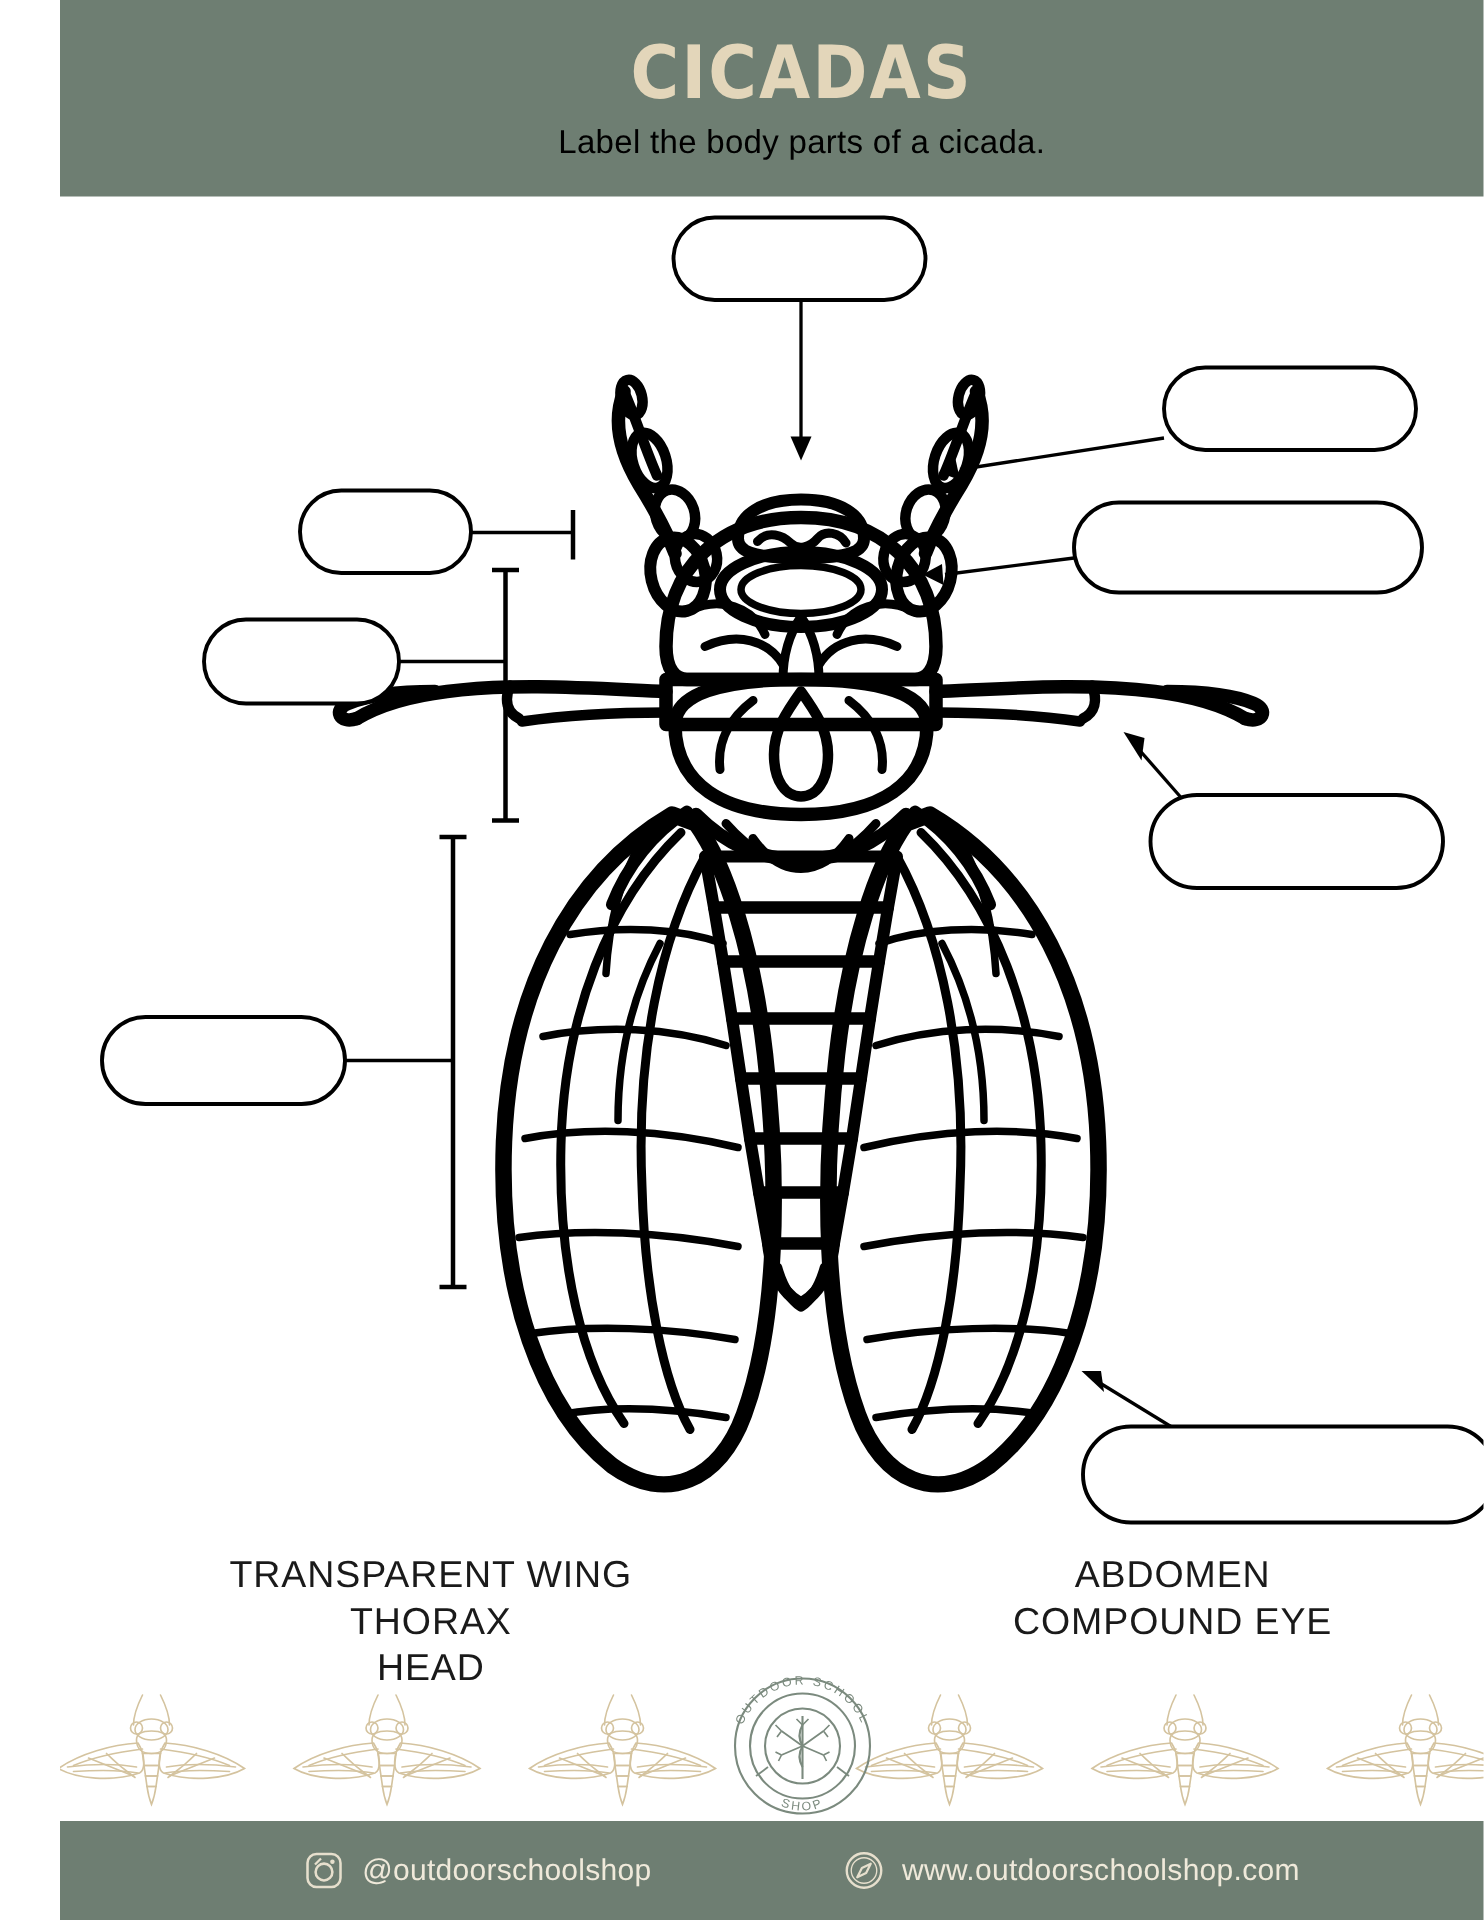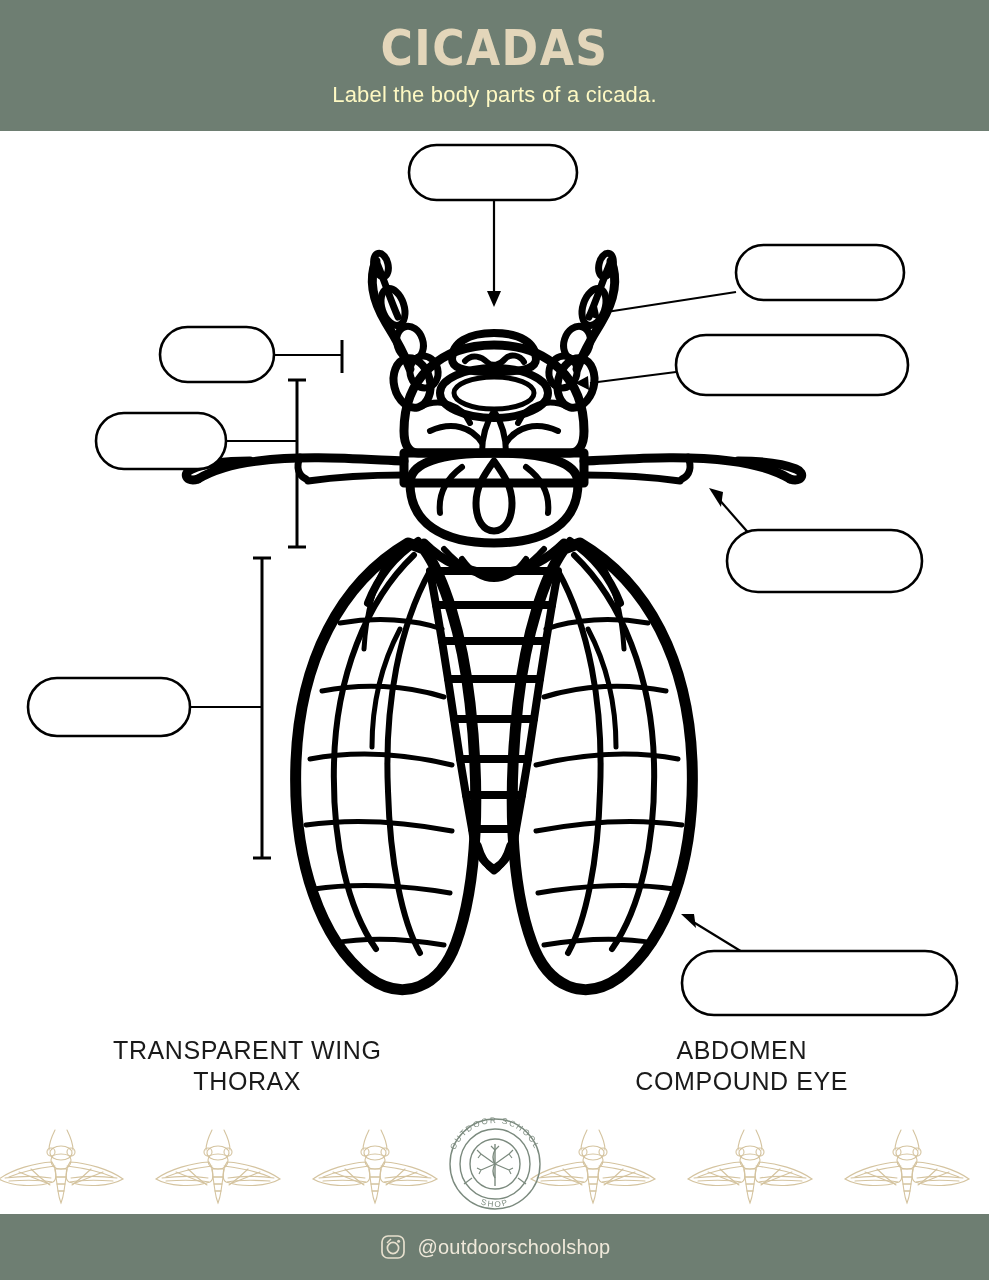--- a/index.html
+++ b/index.html
@@ -3,39 +3,39 @@
 <meta charset="utf-8">
 <style>
   * { margin:0; padding:0; box-sizing:border-box; }
   html, body { width:989px; height:1280px; }
   body {
     font-family: "Liberation Sans", sans-serif;
     background:#ffffff;
     position:relative;
     overflow:hidden;
   }
-  .page { position:relative; width:877px; height:1280px; background:#ffffff; }
+  .page { position:relative; width:877px; height:1280px; background:#ffffff;margin-left:40px; }
 
   
   .header {
     position:absolute; left:0; top:0; width:989px; height:131px;
     background:#6e7e72;
     display:flex; flex-direction:column;
     align-items:center; justify-content:center;
   }
   .header-title {
     font-family:"DejaVu Sans Condensed","Liberation Sans",sans-serif;
     font-size:49px; font-weight:700; letter-spacing:1.5px;
     color:#e3d6ba; line-height:1.05;
   }
   .header-sub {
     margin-top:7px;
     font-family:"Liberation Sans",sans-serif;
     font-size:22px; font-weight:400; letter-spacing:0.2px;
-    color:#fef9c3;
+    color:#000000;
   }
 
   
   .canvas { position:absolute; left:0; top:131px; width:989px; height:909px; }
   .canvas svg { display:block; }
 
   
   .wordbank {
     position:absolute; left:0; top:1035px; width:989px; height:110px;
     display:flex;
@@ -223,20 +223,21 @@
         <rect x="727" y="399" width="195" height="62" rx="31"></rect>
         <rect x="682" y="820" width="275" height="64" rx="32"></rect>
       </g>
     </svg>
   </div>
 
   <div class="wordbank">
     <div class="wb-col">
       <div class="wb-item">TRANSPARENT WING</div>
       <div class="wb-item">THORAX</div>
+      <div class="wb-item">HEAD</div>
     </div>
     <div class="wb-col">
       <div class="wb-item">ABDOMEN</div>
       <div class="wb-item">COMPOUND EYE</div>
     </div>
   </div>
 
   <div class="decor">
     <svg width="989" height="92" viewBox="0 0 989 92" xmlns="http://www.w3.org/2000/svg">
       <defs>
@@ -312,15 +313,23 @@
   <div class="footer">
     <div class="foot-item">
       <svg class="foot-ico" viewBox="0 0 28 28">
         <rect x="3" y="3" width="22" height="22" rx="6" fill="none" stroke="#e6dfcd" stroke-width="1.7"></rect>
         <circle cx="14" cy="15" r="5.6" fill="none" stroke="#e6dfcd" stroke-width="1.7"></circle>
         <circle cx="19.6" cy="8.2" r="1.5" fill="#e6dfcd"></circle>
         <path d="M8 10 L12 6" stroke="#e6dfcd" stroke-width="1.5" fill="none"></path>
       </svg>
       <span class="foot-text">@outdoorschoolshop</span>
     </div>
+    <div class="foot-item">
+      <svg class="foot-ico" viewBox="0 0 28 28">
+        <circle cx="14" cy="14" r="11.5" fill="none" stroke="#e6dfcd" stroke-width="1.6"></circle>
+        <circle cx="14" cy="14" r="8.5" fill="none" stroke="#e6dfcd" stroke-width="0.9"></circle>
+        <path d="M18.5 9.5 L12.6 12.4 L9.5 18.5 L15.4 15.6 Z" fill="none" stroke="#e6dfcd" stroke-width="1.5" stroke-linejoin="round"></path>
+      </svg>
+      <span class="foot-text">www.outdoorschoolshop.com</span>
+    </div>
   </div>
 
 </div>
 
 </body></html>

